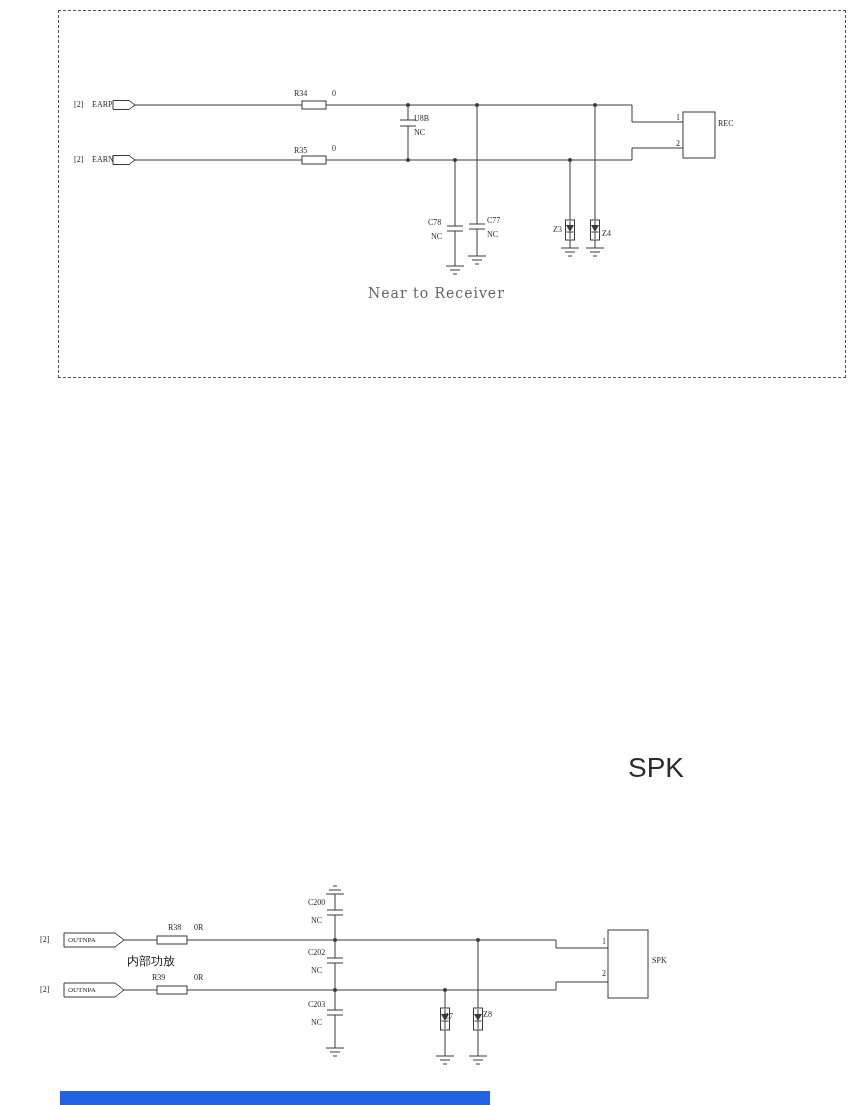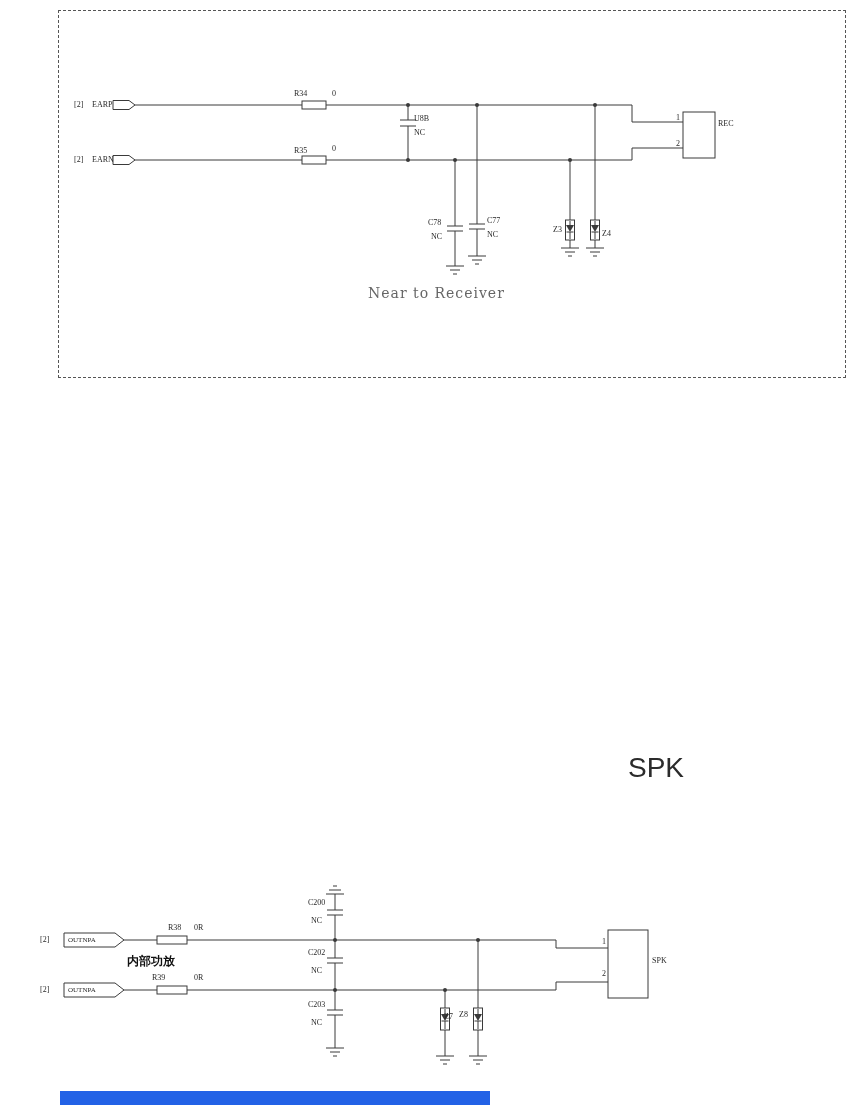--- a/index.html
+++ b/index.html
@@ -6,21 +6,21 @@
   html,body { width:853px; height:1105px; background:#ffffff; }
   body { position:relative; overflow:hidden; font-family:"DejaVu Sans Mono", monospace; }
   .page { position:absolute; left:0; top:0; width:853px; height:1105px; background:#ffffff; }
   .sheet-border { position:absolute; border:1px dashed #555; background:transparent; }
   svg.wires { position:absolute; left:0; top:0; }
   .lbl { position:absolute; font-size:8px; line-height:1; color:#2a2a2a; white-space:pre; font-family:Liberation Serif, serif; }
   .s7 { font-size:7px; }
   .r { text-align:right; }
   .note { position:absolute; font-family:"DejaVu Serif", serif; font-size:14px; letter-spacing:1px; color:#666666; line-height:1; }
   .big-title { position:absolute; font-family:"Liberation Sans", sans-serif; font-size:28px; color:#2b2b2b; line-height:1; }
-  .cjk { position:absolute; font-family:"Liberation Sans", sans-serif; font-size:12px; color:#111111; line-height:1;font-weight:bold; }
+  .cjk { position:absolute; font-family:"Liberation Sans", sans-serif; font-size:12px; color:#111111; line-height:1; }
   .accent-bar { position:absolute; }
 </style>
 </head>
 <body>
 
 <div class="page">
 
   <div class="sheet-border" style="left:58px;top:10px;width:788px;height:368px"></div>
 
   <svg class="wires" width="853" height="1105" viewBox="0 0 853 1105">
@@ -142,20 +142,20 @@
   <span class="cjk" style="left:127px;top:955px">内部功放</span>
 
   <span class="lbl" style="left:308px;top:899px">C200</span>
   <span class="lbl" style="left:311px;top:917px">NC</span>
   <span class="lbl" style="left:308px;top:949px">C202</span>
   <span class="lbl" style="left:311px;top:967px">NC</span>
   <span class="lbl" style="left:308px;top:1001px">C203</span>
   <span class="lbl" style="left:311px;top:1019px">NC</span>
 
   <span class="lbl" style="left:444px;top:1013px">Z7</span>
-  <span class="lbl" style="left:459px;top:1011px">Z8</span>
+  <span class="lbl" style="left:483px;top:1011px">Z8</span>
 
   <span class="lbl r" style="left:592px;top:938px;width:14px">1</span>
   <span class="lbl r" style="left:592px;top:970px;width:14px">2</span>
   <span class="lbl" style="left:652px;top:957px">SPK</span>
 
   <div class="accent-bar" style="left: 60px; top: 1091px; width: 430px; height: 14px; background: rgb(34, 98, 230);"></div>
 </div>
 
 </body></html>

